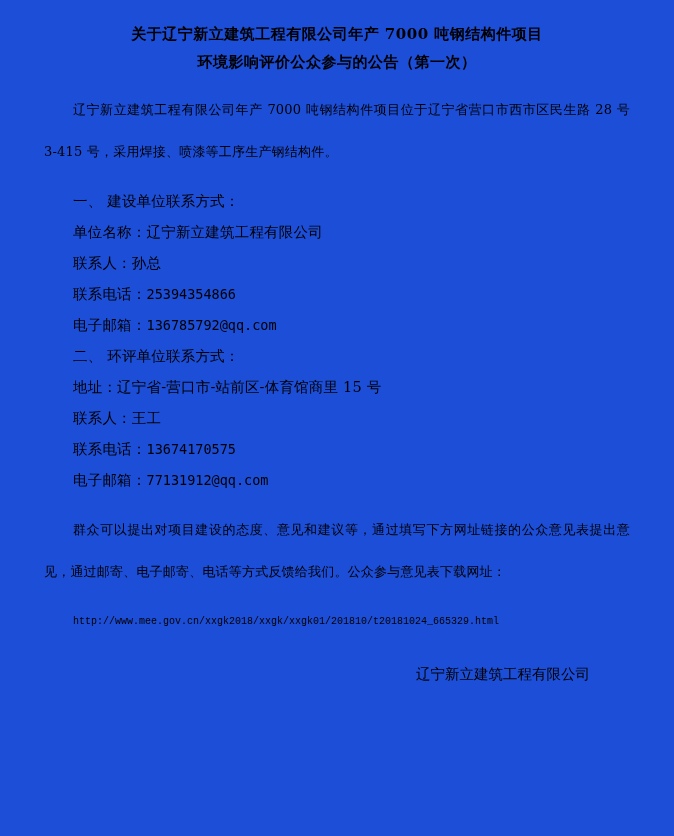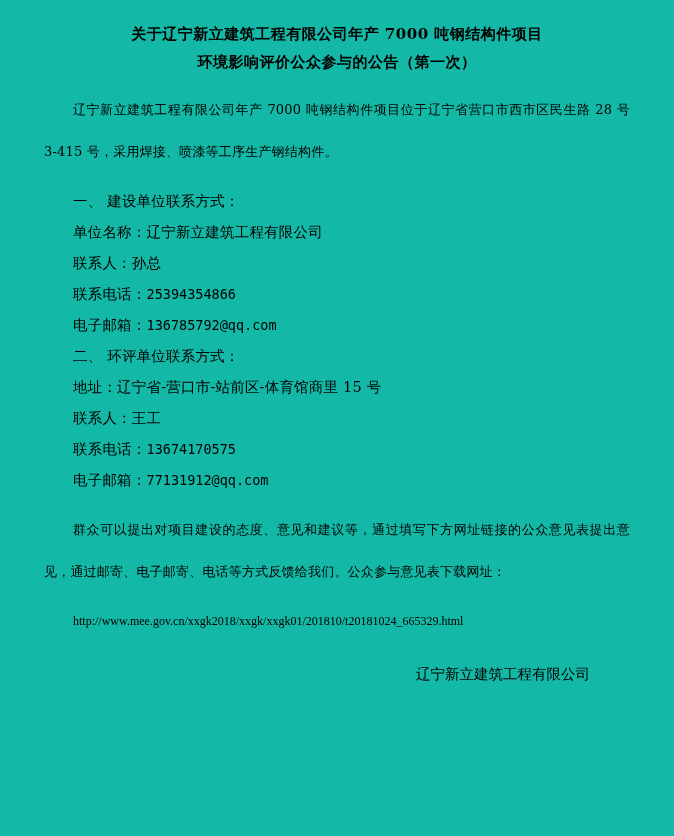--- a/index.html
+++ b/index.html
@@ -12,21 +12,21 @@
     height: 836px;
     font-family: "DejaVu Sans", sans-serif;
     color: #000000;
   }
   .page {
     position: relative;
     width: 674px;
     height: 836px;
     box-sizing: border-box;
     padding: 20px 44px 0 44px;
-    background: #14b8a6;
+    background: #1d4ed8;
   }
   .title-line {
     text-align: center;
     font-size: 15px;
     font-weight: bold;
     line-height: 28px;
     letter-spacing: 0.5px;
     font-family: "DejaVu Serif", serif;
   }
   .title-line.second {
@@ -49,23 +49,23 @@
     font-family: "DejaVu Serif", serif;
     text-indent: 29px;
     letter-spacing: 0.2px;
   }
   .mono {
     font-family: "DejaVu Sans Mono", monospace;
     font-size: 13.5px;
     letter-spacing: 0;
   }
   .url-block {
-    font-size: 12px;
+    font-size: 10px;
     line-height: 31px;
-    font-family: Liberation Serif, serif;
+    font-family: Liberation Mono, monospace;
     text-indent: 29px;
     word-break: break-all;
   }
   .sign {
     margin-top: 22px;
     text-align: right;
     font-size: 14.5px;
     line-height: 31px;
     font-family: "DejaVu Serif", serif;
     padding-right: 40px;

